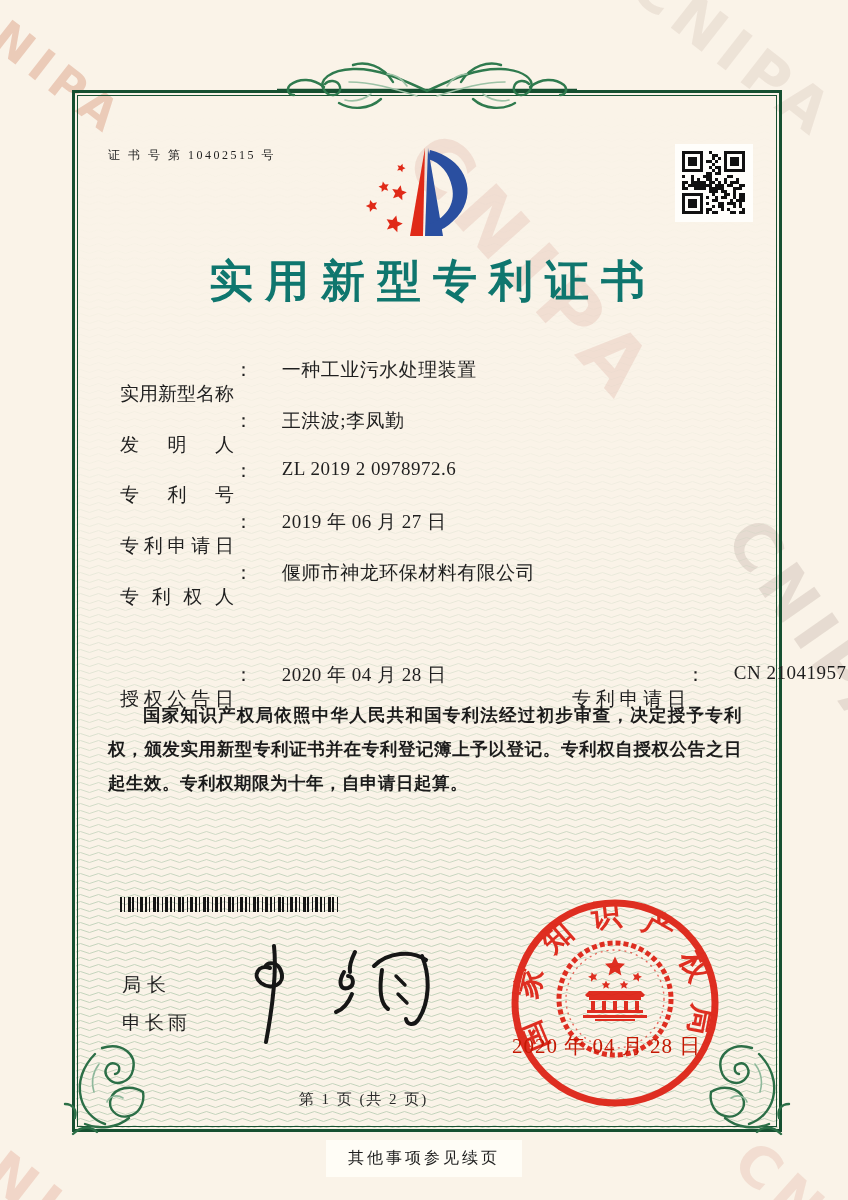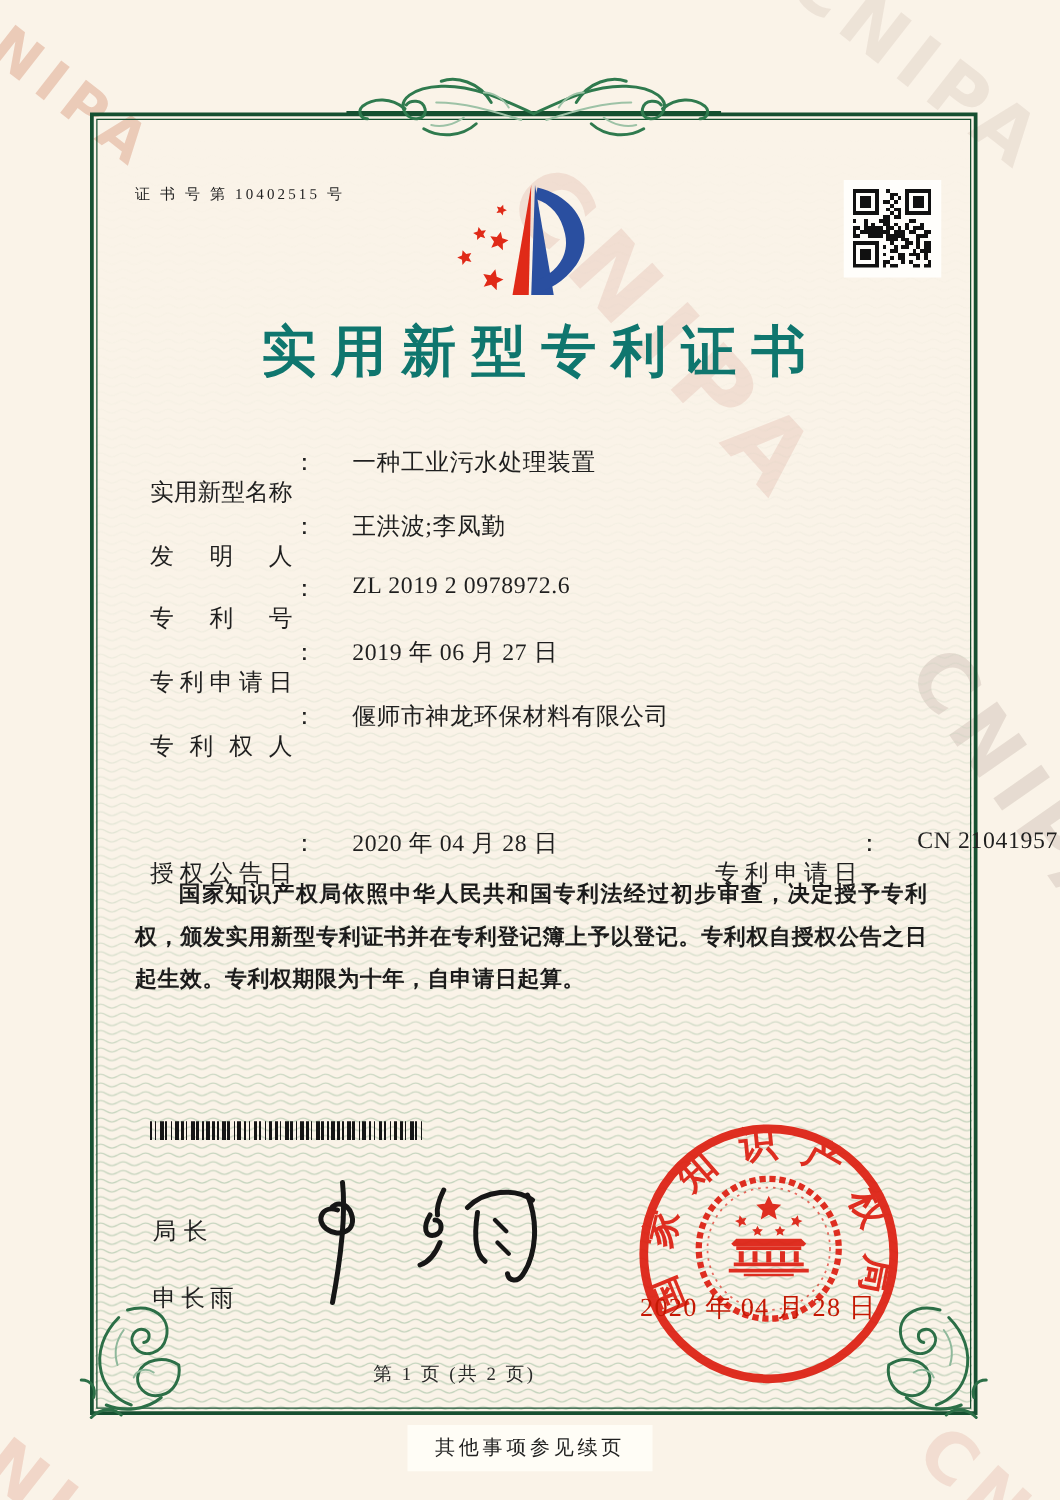--- a/index.html
+++ b/index.html
@@ -49,21 +49,21 @@
     position:absolute; left:120px; top:897px; width:218px; height:15px; z-index:4;
     background:repeating-linear-gradient(90deg,
       #151515 0 2px, transparent 2px 4px,
       #151515 4px 5px, transparent 5px 8px,
       #151515 8px 11px, transparent 11px 12px,
       #151515 12px 14px, transparent 14px 17px,
       #151515 17px 18px, transparent 18px 20px,
       #151515 20px 23px, transparent 23px 25px);
   }
   .sig-title{position:absolute; left:122px; top:972px; font-size:19px; letter-spacing:6px; z-index:4;}
-  .sig-name{position:absolute; left:122px; top:1010px; font-size:19px; letter-spacing:4px; z-index:4;margin-top:16px;}
+  .sig-name{position:absolute; left:122px; top:1010px; font-size:19px; letter-spacing:4px; z-index:4;}
   .sig-svg{position:absolute; left:228px; top:938px; z-index:4;}
   .seal-svg{position:absolute; left:505px; top:893px; z-index:5; opacity:.93;}
   .seal-date{position:absolute; left:512px; top:1032px; font-size:21px; letter-spacing:1px; color:#c41803; z-index:6; white-space:nowrap;}
   .pagenum{position:absolute; left:72px; top:1090px; width:583px; text-align:center; font-size:15px; letter-spacing:2px; color:#2a2a2a; z-index:4;}
   .contbox{
     position:absolute; left:50%; transform:translateX(-50%); top:1140px;
     background:#fffdf6; padding:8px 22px; font-size:16px; letter-spacing:3px; z-index:4; white-space:nowrap;
   }
 </style>
 </head>

